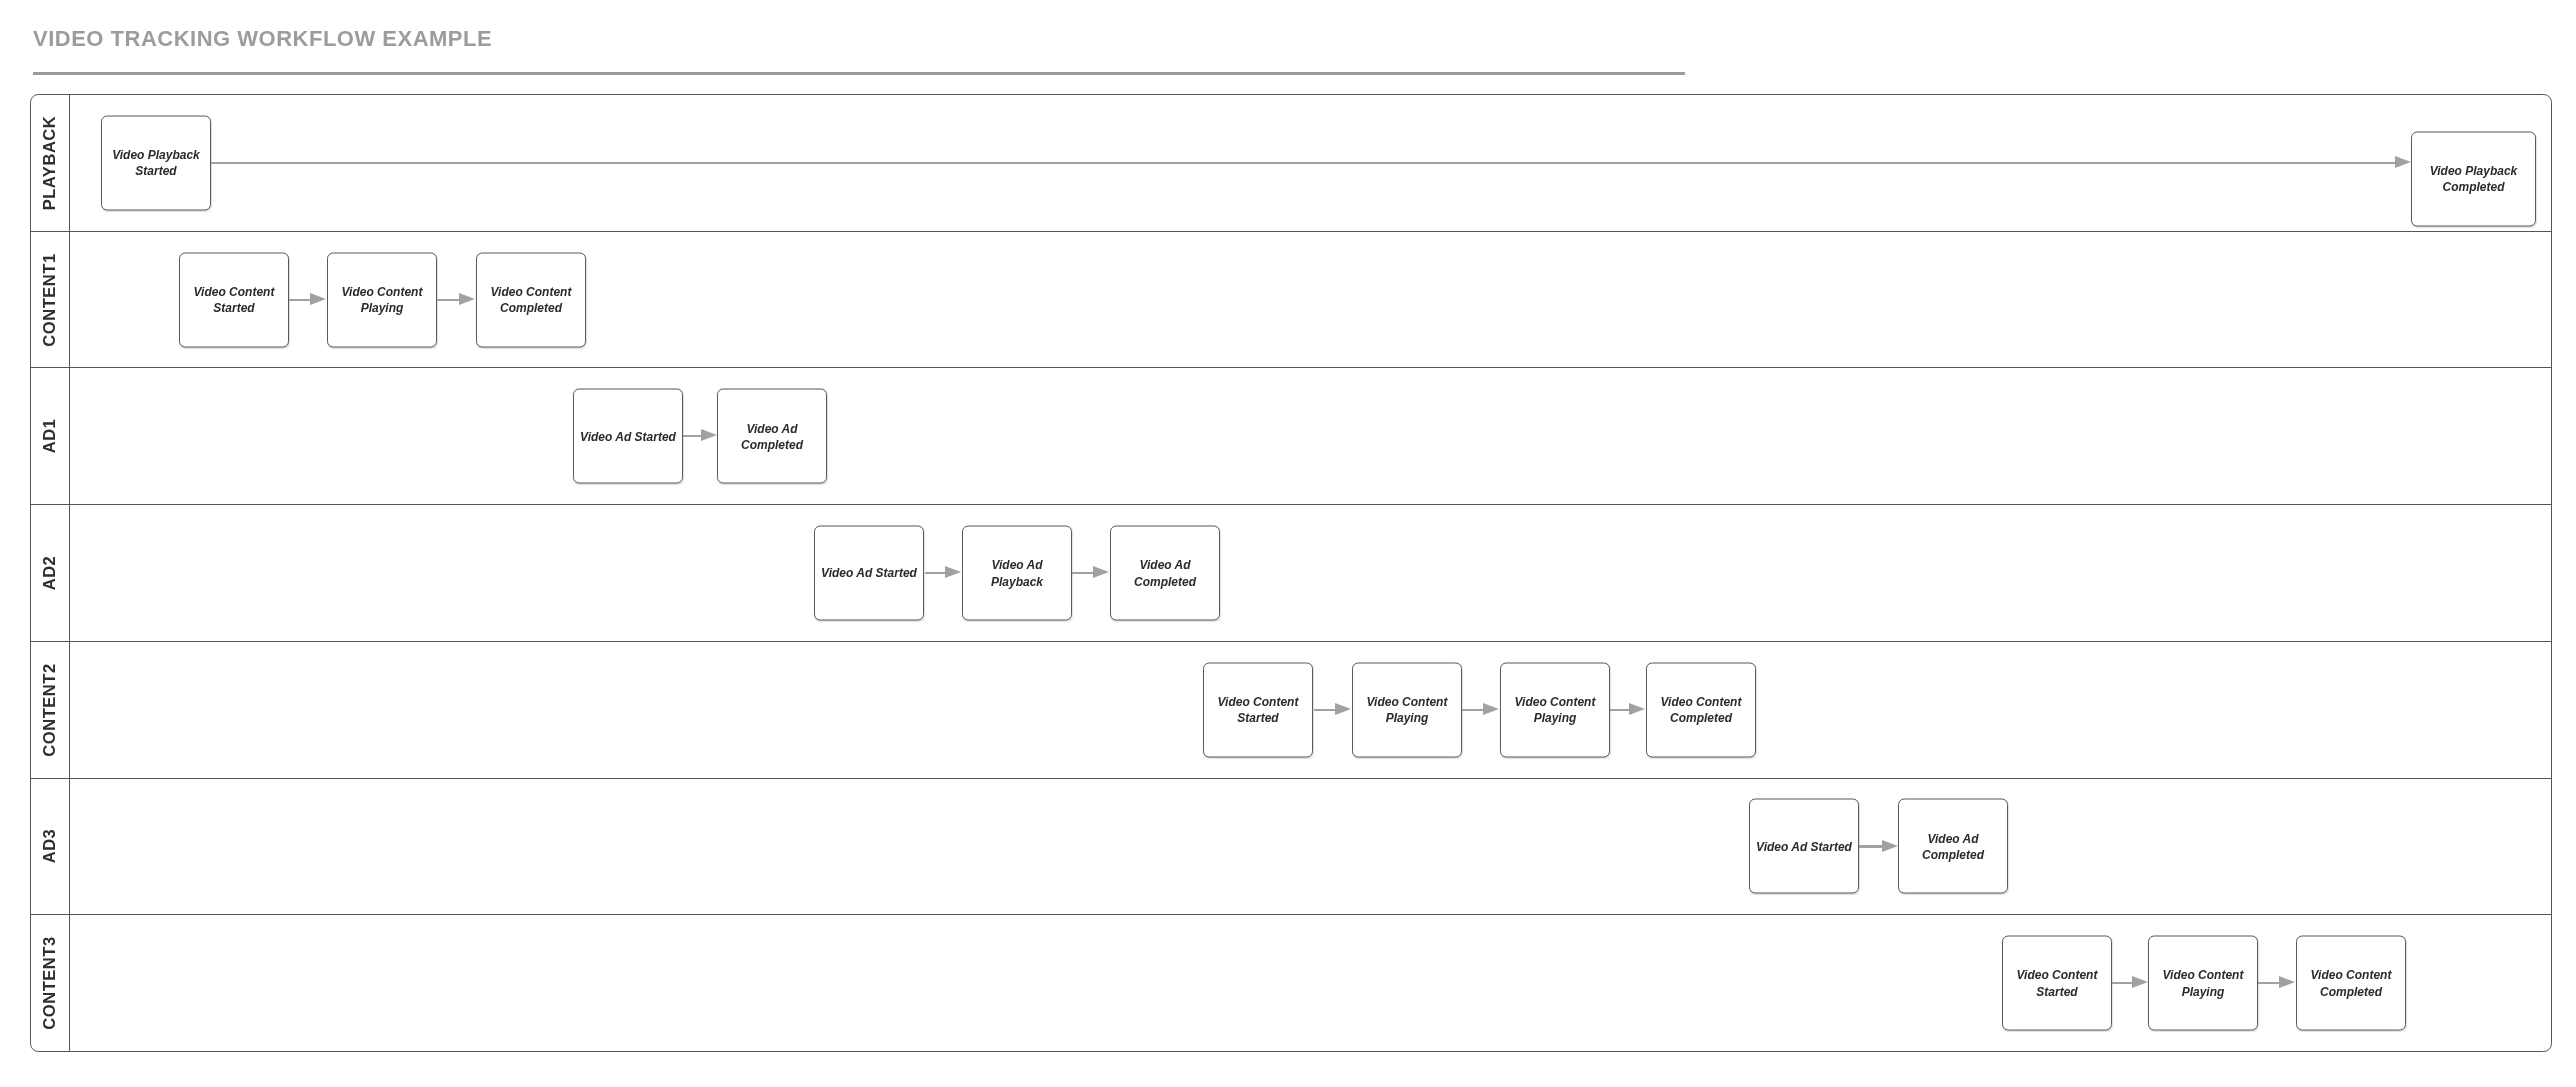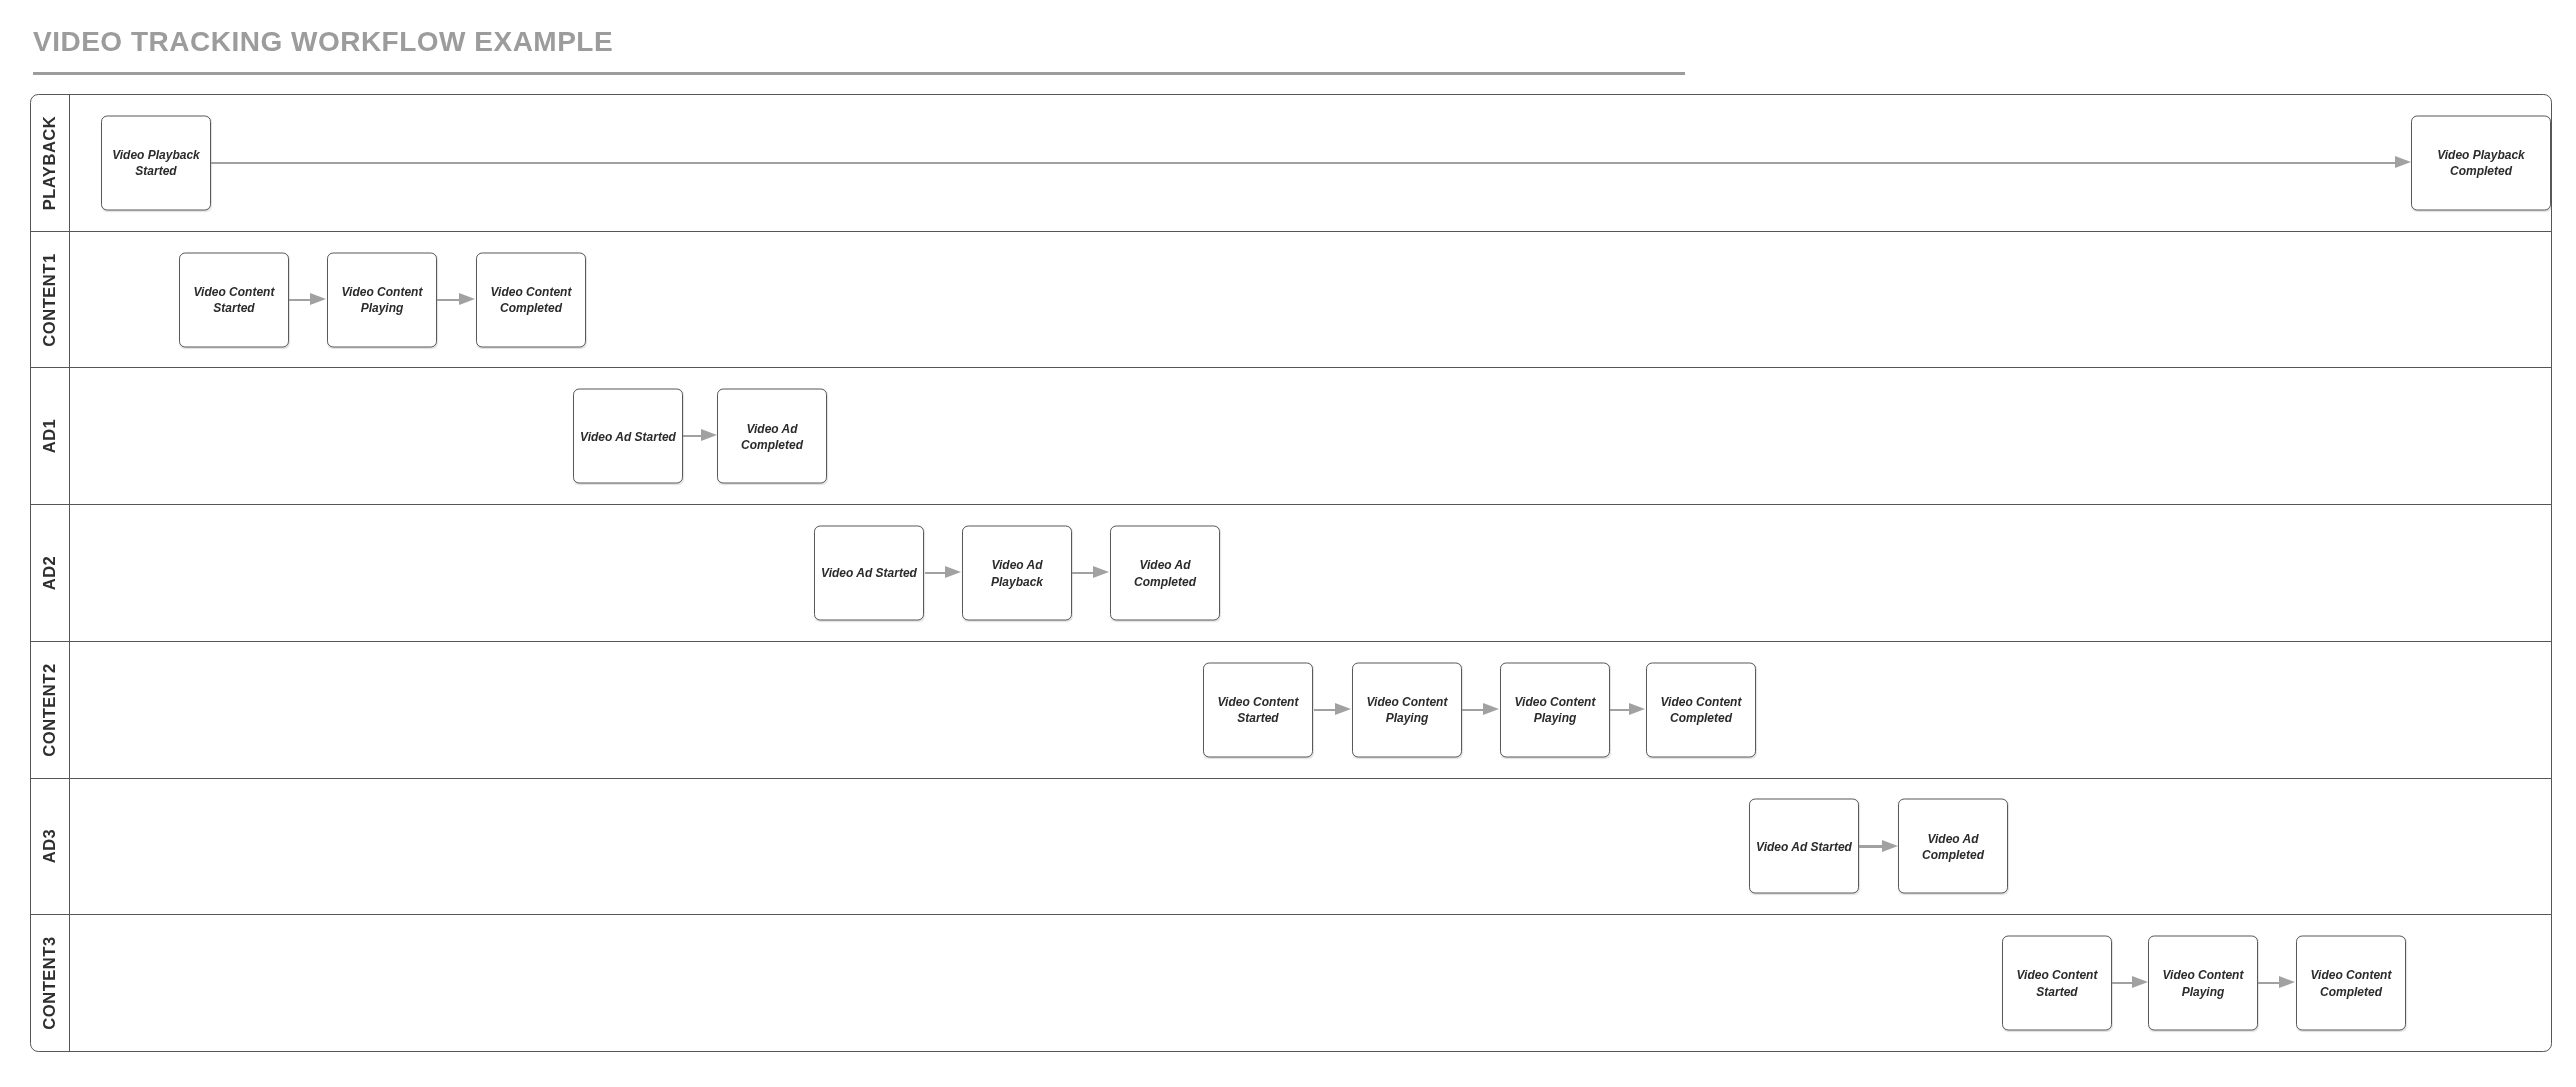--- a/index.html
+++ b/index.html
@@ -7,21 +7,21 @@
     --node-text:#2b2b2b; --label-text:#2f2f2f; --arrow:#a1a1a1; --bg:#ffffff;
   }
   *{margin:0;padding:0;box-sizing:border-box;}
   html,body{background:var(--bg);}
   body{
     width:2576px;height:1087px;position:relative;overflow:hidden;
     font-family:"Liberation Sans", sans-serif;
   }
   .page-title{
     position:absolute;left:33px;top:26px;
-    font-size:28px;font-weight:bold;letter-spacing:0.5px;
+    font-size:22px;font-weight:bold;letter-spacing:0.5px;
     color:var(--title);white-space:nowrap;
   }
   .title-rule{
     position:absolute;left:33px;top:72px;width:1652px;height:2.6px;
     background:var(--rule);
   }
   .swimlane-frame{
     position:absolute;left:30px;top:94px;width:2522px;height:958px;
     border:1.6px solid var(--frame);border-radius:8.3px;overflow:hidden;
     display:flex;flex-direction:column;background:var(--bg);
@@ -66,21 +66,21 @@
     <div class="lane-row">
       <div class="lane-label-cell">
         <span class="lane-label">PLAYBACK</span>
       </div>
       <div class="lane-body">
         <div class="flow-node" style="left: 31px; width: 110px;">
           <span class="node-label">Video Playback Started</span>
         </div>
         <div class="connector-line" style="left: 141px; width: 2184px;"></div>
         <div class="connector-head" style="left: 2325px;"></div>
-        <div class="flow-node" style="left: 2341px; width: 140px;">
+        <div class="flow-node" style="left: 2341px; width: 125px; margin-top: 16px;">
           <span class="node-label">Video Playback Completed</span>
         </div>
       </div>
     </div>
     <div class="lane-row">
       <div class="lane-label-cell">
         <span class="lane-label">CONTENT1</span>
       </div>
       <div class="lane-body">
         <div class="flow-node" style="left: 109px; width: 110px;">

